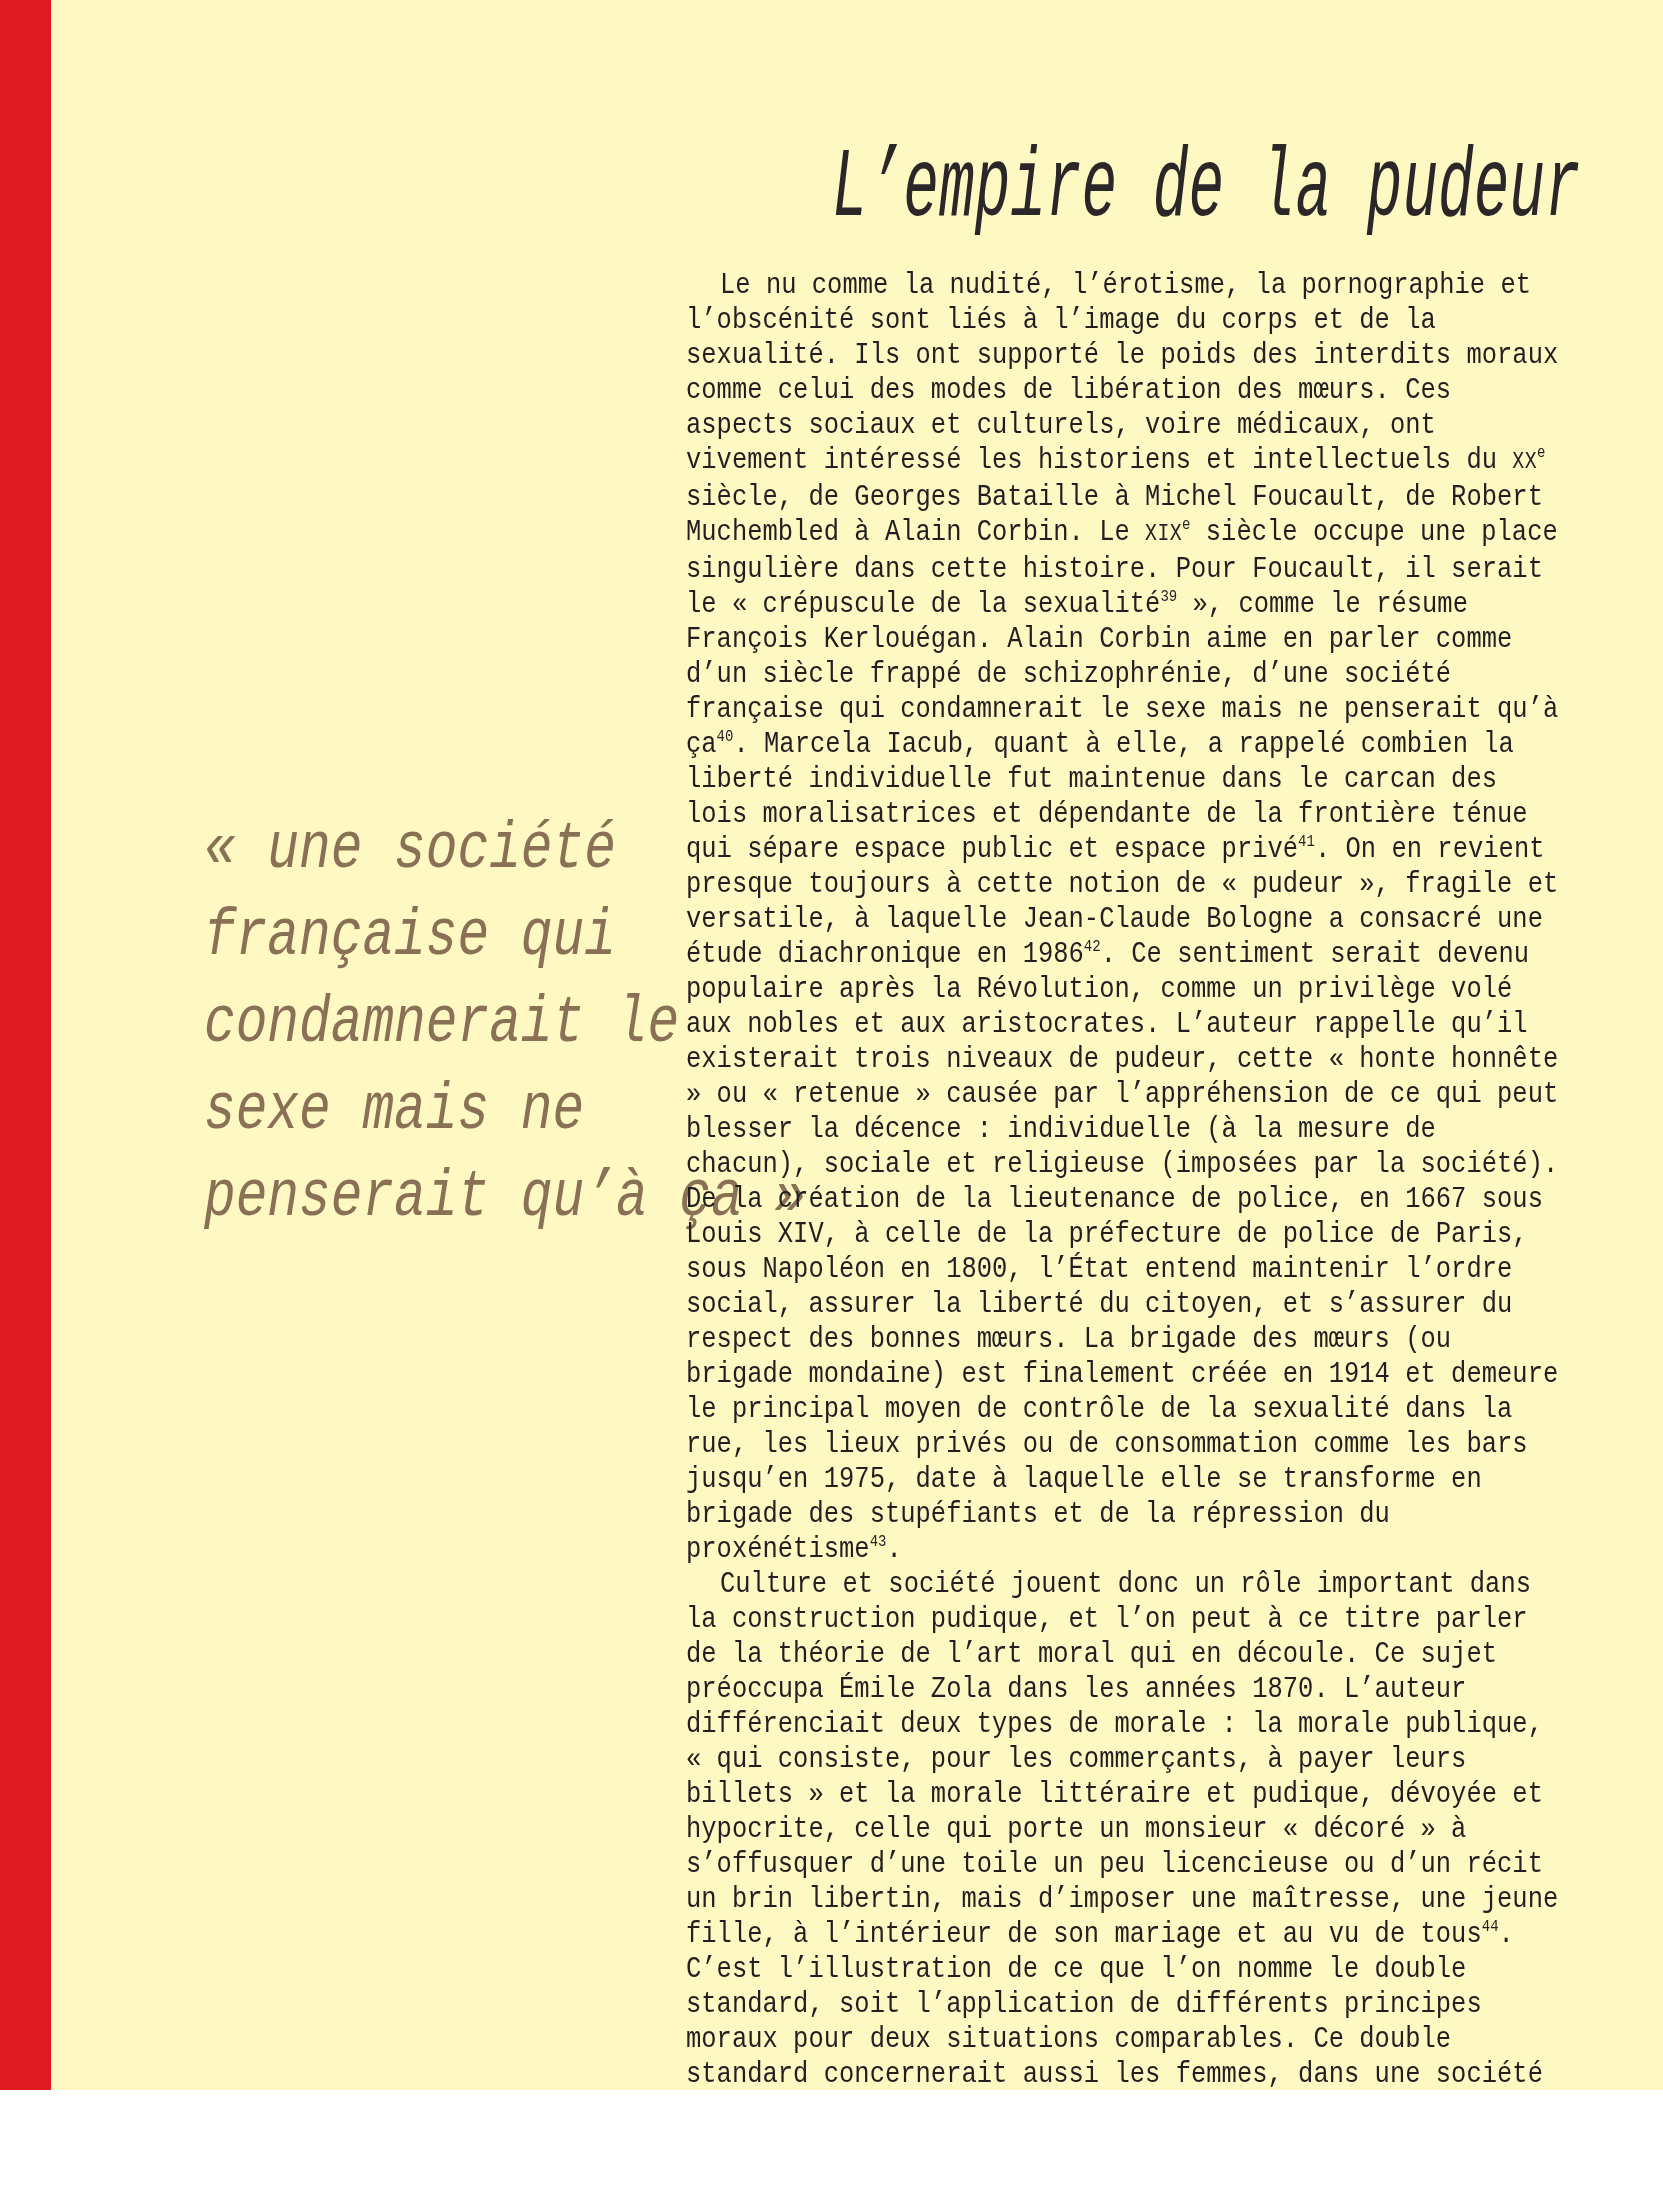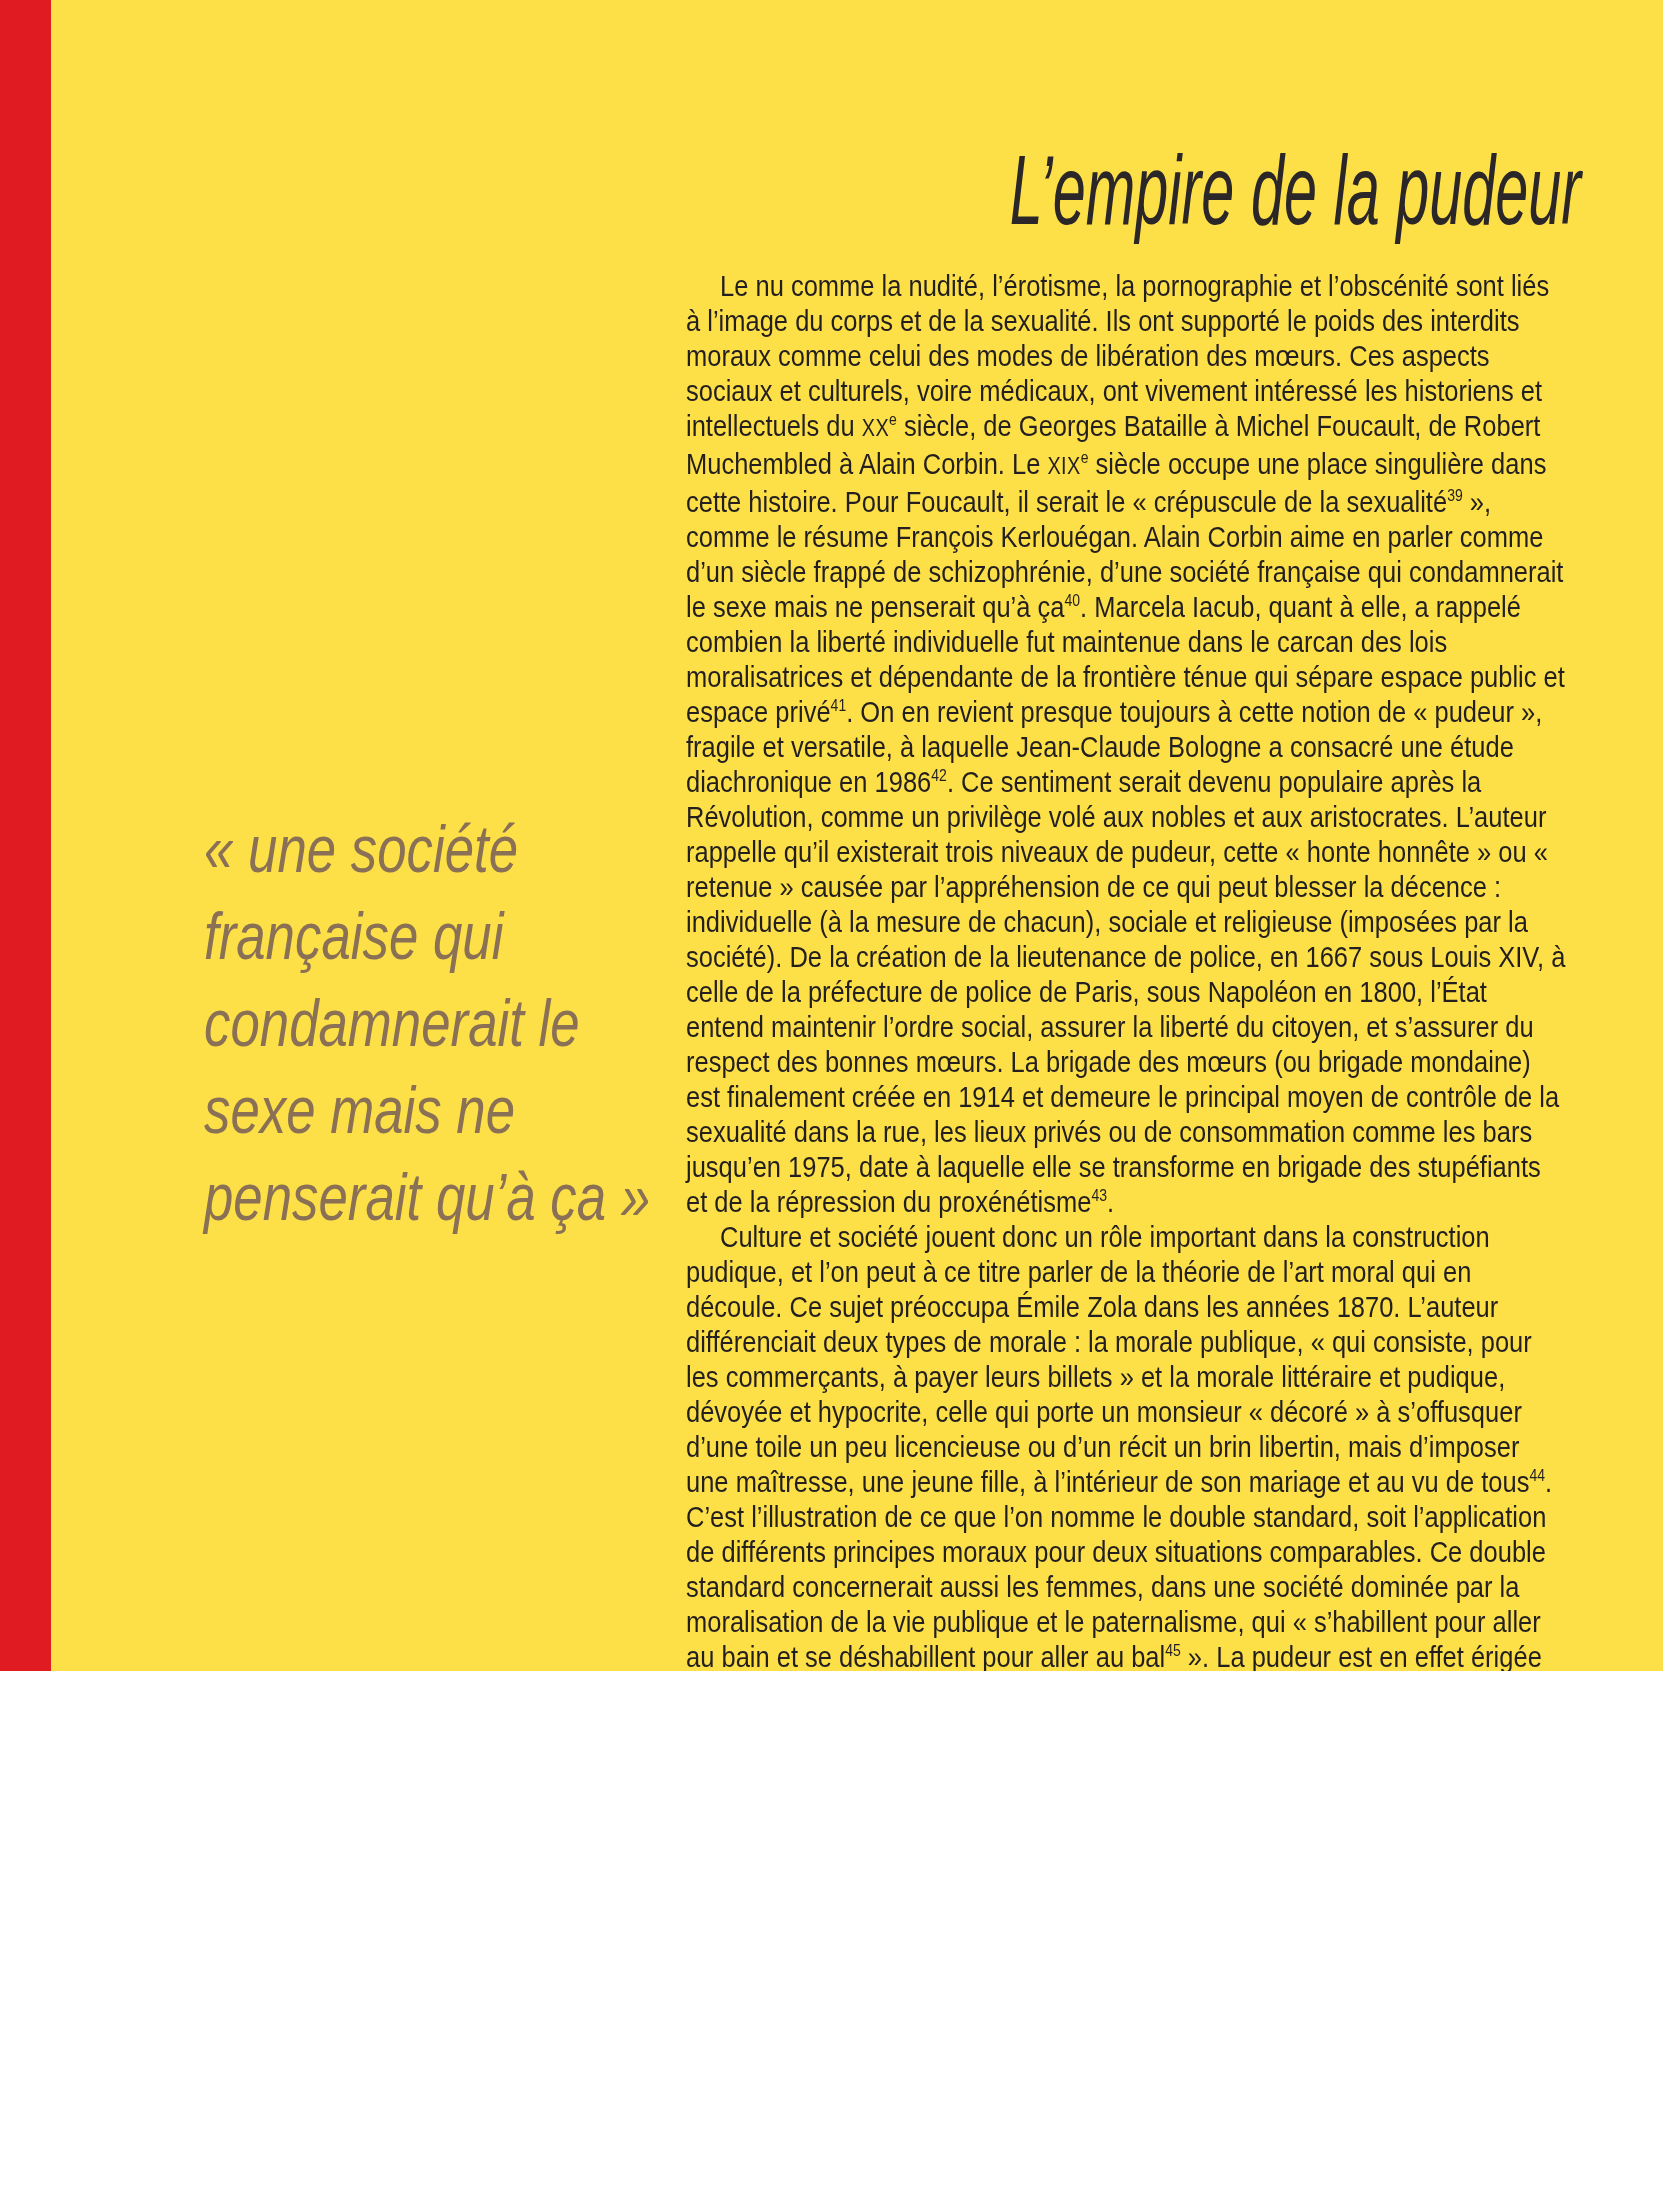--- a/index.html
+++ b/index.html
@@ -1,22 +1,22 @@
 <!DOCTYPE html>
 <html lang="fr" style="font-size:14.7px"><head>
 <meta charset="utf-8">
 <style>
   html, body { margin: 0; padding: 0; background: #ffffff; }
   .page {
     position: relative;
     width: 1664px;
-    height: 1671px;
-    background: #fde047;
+    height: 2090px;
+    background: #fef9c3;
     overflow: hidden;
-    font-family: Liberation Sans, sans-serif;
+    font-family: Liberation Mono, monospace;
     color: #231f20;
   }
   .red-bar {
     position: absolute;
     left: 0; top: 0;
     width: 51px; height: 100%;
     background: #e01b22;
   }
   .title {
     position: absolute;

